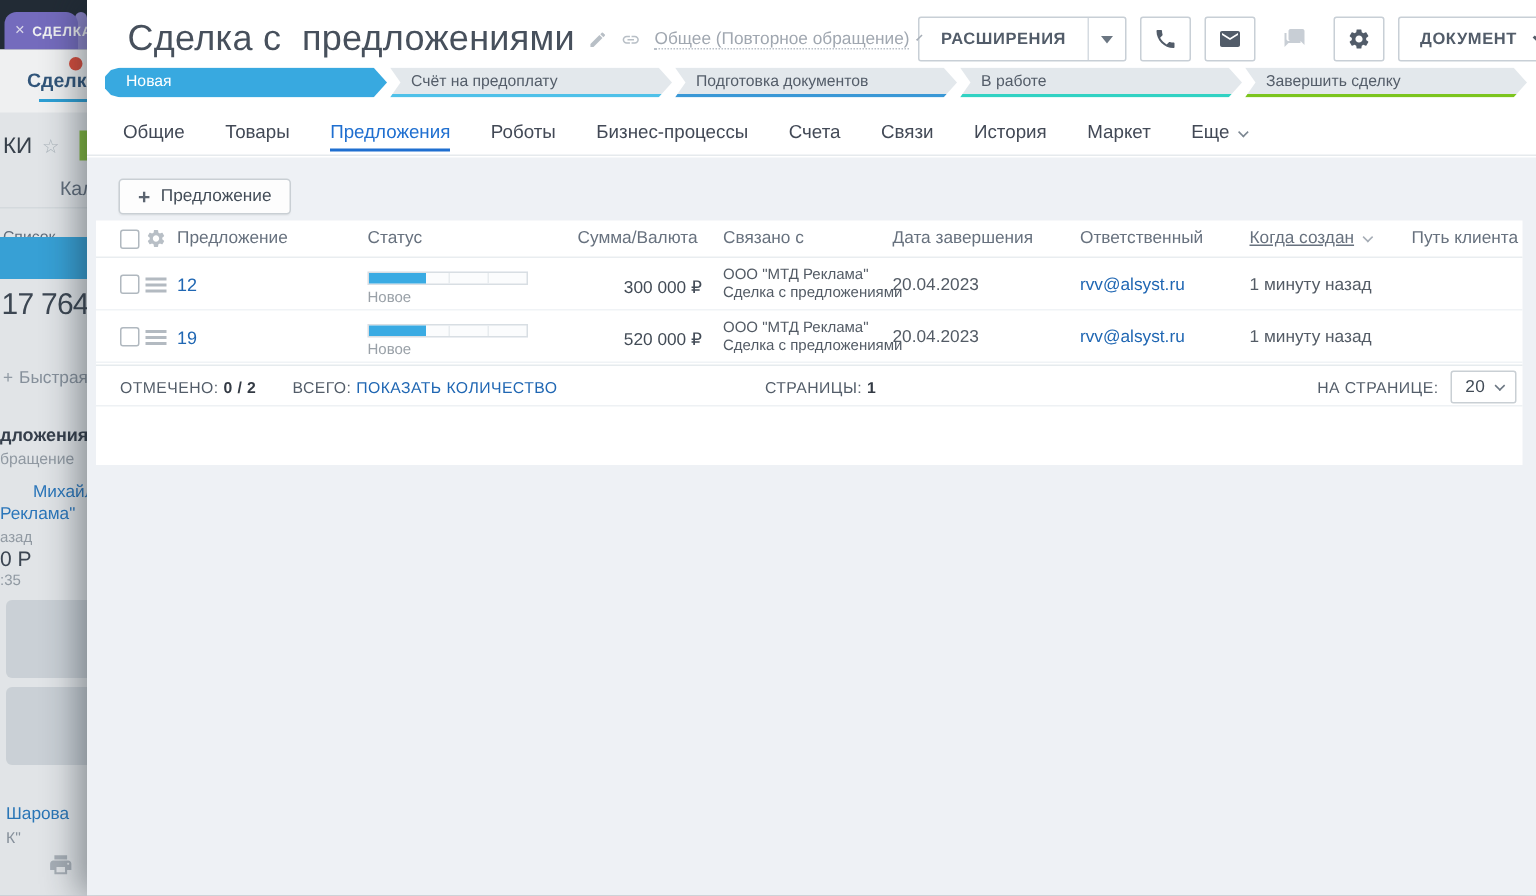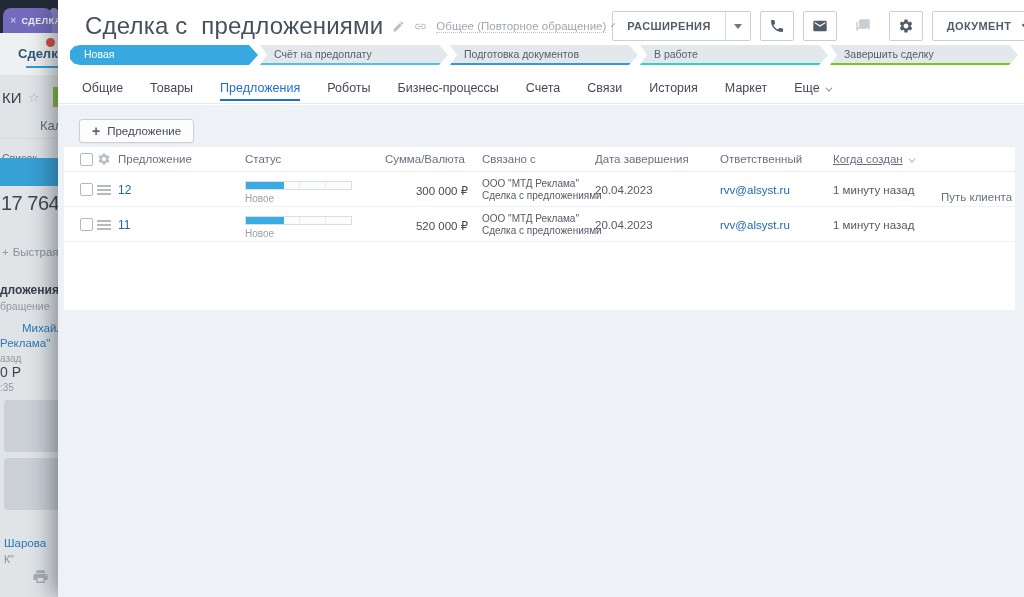--- a/index.html
+++ b/index.html
@@ -244,21 +244,21 @@
           <svg class="gear-sm" viewBox="0 0 24 24" fill="currentColor">
               <path d="M19.14 12.94c.04-.3.06-.61.06-.94 0-.32-.02-.64-.07-.94l2.03-1.58a.49.49 0 0 0 .12-.61l-1.92-3.32a.488.488 0 0 0-.59-.22l-2.39.96c-.5-.38-1.03-.7-1.62-.94l-.36-2.54a.484.484 0 0 0-.48-.41h-3.84c-.24 0-.43.17-.47.41l-.36 2.54c-.59.24-1.13.57-1.62.94l-2.39-.96c-.22-.08-.47 0-.59.22L2.74 8.87c-.12.21-.08.47.12.61l2.03 1.58c-.05.3-.09.63-.09.94s.02.64.07.94l-2.03 1.58a.49.49 0 0 0-.12.61l1.92 3.32c.12.22.37.29.59.22l2.39-.96c.5.38 1.03.7 1.62.94l.36 2.54c.05.24.24.41.48.41h3.84c.24 0 .44-.17.47-.41l.36-2.54c.59-.24 1.13-.56 1.62-.94l2.39.96c.22.08.47 0 .59-.22l1.92-3.32c.12-.22.07-.47-.12-.61l-2.01-1.58zM12 15.6c-1.98 0-3.6-1.62-3.6-3.6s1.62-3.6 3.6-3.6 3.6 1.62 3.6 3.6-1.62 3.6-3.6 3.6z"></path>
             </svg>
           <span class="th" style="left:54px;">Предложение</span>
           <span class="th" style="left:181px;">Статус</span>
           <span class="th" style="left:321px;">Сумма/Валюта</span>
           <span class="th" style="left:418px;">Связано с</span>
           <span class="th" style="left:531px;">Дата завершения</span>
           <span class="th" style="left:656px;">Ответственный</span>
           <span class="th" style="left:769px;text-decoration:underline;"><span>Когда создан</span><span class="chev"></span></span>
-          <span class="th" style="left:877px;margin-top:38px;">Путь клиента</span>
+          <span class="th" style="left:877px;">Путь клиента</span>
         </div>
 
         <div class="trow" style="top:25px;">
           <span class="cb" style="top:11px;"></span>
           <span class="ham"></span>
           <a class="id-link">12</a>
           <span class="bar">
               <span class="bar-fill" style="width: 36%;"></span>
               <i class="s1"></i>
               <i class="s2"></i>
@@ -267,30 +267,40 @@
           <span class="amount">300 000 ₽</span>
           <span class="related"><span>ООО "МТД Реклама"</span><br><span>Сделка с предложениями</span></span>
           <span class="cdate">20.04.2023</span>
           <a class="resp">rvv@alsyst.ru</a>
           <span class="created">1 минуту назад</span>
         </div>
 
         <div class="trow" style="top:60px;">
           <span class="cb" style="top:11px;"></span>
           <span class="ham"></span>
-          <a class="id-link">11</a>
+          <a class="id-link">19</a>
           <span class="bar">
               <span class="bar-fill" style="width: 36%;"></span>
               <i class="s1"></i>
               <i class="s2"></i>
             </span>
           <span class="bar-label">Новое</span>
           <span class="amount">520 000 ₽</span>
           <span class="related"><span>ООО "МТД Реклама"</span><br><span>Сделка с предложениями</span></span>
           <span class="cdate">20.04.2023</span>
           <a class="resp">rvv@alsyst.ru</a>
           <span class="created">1 минуту назад</span>
         </div>
 
+        <div class="tfoot">
+          <span class="cell" style="left:16px;"><span>ОТМЕЧЕНО:</span> <b>0 / 2</b></span>
+          <span class="cell" style="left:131px;"><span>ВСЕГО:</span> <span class="flink">ПОКАЗАТЬ КОЛИЧЕСТВО</span></span>
+          <span class="cell" style="left:446px;"><span>СТРАНИЦЫ:</span> <b>1</b></span>
+          <span class="cell" style="right:56px;">НА СТРАНИЦЕ:</span>
+          <span class="pp-select">
+              <span>20</span>
+              <span class="chev"></span>
+            </span>
+        </div>
       </div>
     </div>
   </div>
 </div>
 
 </body></html>

